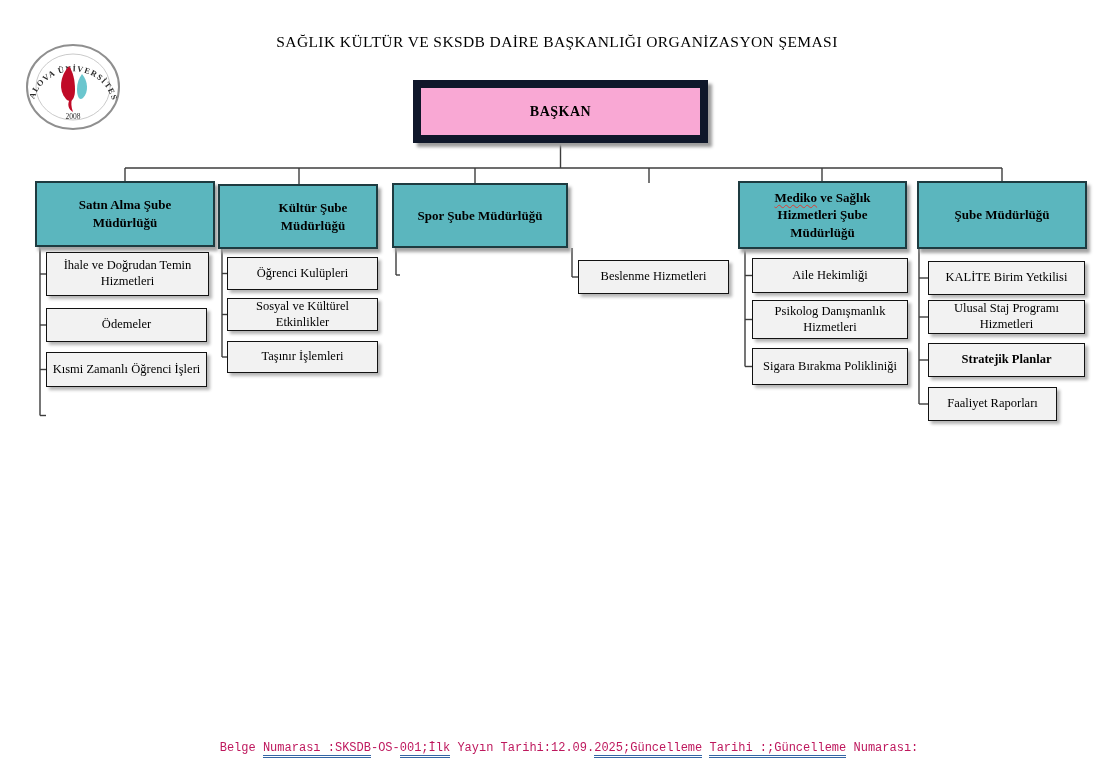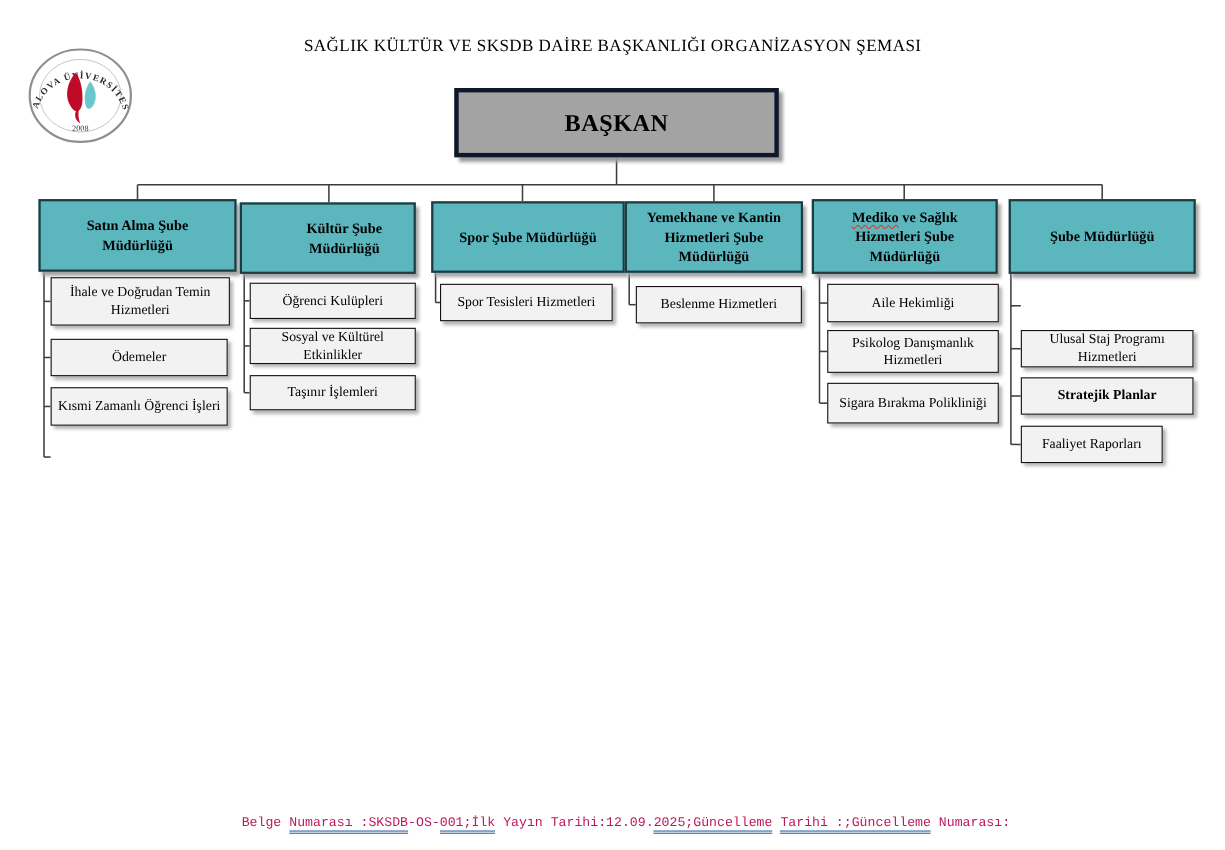--- a/index.html
+++ b/index.html
@@ -4,22 +4,22 @@
 <style>
   html,body{margin:0;padding:0;background:#fff;}
   .page{position:relative;width:1114px;height:773px;background:#ffffff;overflow:hidden;
         font-family:"Liberation Serif", serif;color:#000;}
   .title{position:absolute;top:33px;left:0;width:100%;text-align:center;
          font-size:15.5px;letter-spacing:.4px;font-weight:500;}
   .logo{position:absolute;left:24px;top:42px;width:98px;height:90px;}
   .connectors{position:absolute;left:0;top:0;width:1114px;height:773px;pointer-events:none;}
   .box{position:absolute;display:flex;align-items:center;justify-content:center;
        text-align:center;box-sizing:border-box;}
-  .root-box{background:#a3a3a3;border:4px solid #0f172a;box-shadow:4px 4px 3px #9c9c9c;
-            font-weight:bold;font-size:22px;letter-spacing:.5px;}
+  .root-box{background:#f9a8d4;border:8px solid #0f172a;box-shadow:4px 4px 3px #9c9c9c;
+            font-weight:bold;font-size:14px;letter-spacing:.5px;}
   .dept-box{background:#5BB6BE;border:2px solid #1E3B40;box-shadow:3px 4px 3px #a4a4a4;
             font-weight:bold;font-size:13px;line-height:1.35;padding:2px;}
   .sub-box{background:#F2F2F2;border:1.5px solid #121212;box-shadow:3px 3px 3px #b5b5b5;
            font-size:12.5px;line-height:1.25;padding:2px 4px;}
   .misspelled{text-decoration:underline wavy #E03C31;text-decoration-thickness:1px;text-underline-offset:2px;}
   .footer{position:absolute;top:741px;left:12px;width:100%;text-align:center;
           font-size:12px;color:#be185d;font-family:Liberation Mono, monospace;}
   .footer span{white-space:pre;}
   .footer .u{border-bottom:3px double #3465A4;padding-bottom:0px;}
 </style>
@@ -92,23 +92,20 @@
 
   <div class="box dept-box" style="left:35px;top:181px;width:180px;height:66px;">
     <span style="max-width:125px;">Satın Alma Şube Müdürlüğü</span>
   </div>
   <div class="box dept-box" style="left:218px;top:184px;width:160px;height:65px;padding-left:32px;">
     <span>Kültür Şube Müdürlüğü</span>
   </div>
   <div class="box dept-box" style="left:392px;top:183px;width:176px;height:65px;">
     <span>Spor Şube Müdürlüğü</span>
   </div>
-  <div class="box dept-box" style="left:568px;top:183px;width:162px;height:65px;">
-    <span style="max-width:156px;">Yemekhane ve Kantin Hizmetleri  Şube Müdürlüğü</span>
-  </div>
   <div class="box dept-box" style="left:738px;top:181px;width:169px;height:68px;">
     <span style="max-width:118px;"><span class="misspelled">Mediko</span><span> ve Sağlık Hizmetleri Şube Müdürlüğü</span></span>
   </div>
   <div class="box dept-box" style="left:917px;top:181px;width:170px;height:68px;">
     <span>Şube  Müdürlüğü</span>
   </div>
 
   <div class="box sub-box" style="left:46px;top:252px;width:163px;height:44px;">
     <span>İhale ve Doğrudan Temin Hizmetleri</span>
   </div>
@@ -122,38 +119,38 @@
   <div class="box sub-box" style="left:227px;top:257px;width:151px;height:33px;">
     <span>Öğrenci Kulüpleri</span>
   </div>
   <div class="box sub-box" style="left:227px;top:298px;width:151px;height:33px;">
     <span>Sosyal ve Kültürel Etkinlikler</span>
   </div>
   <div class="box sub-box" style="left:227px;top:341px;width:151px;height:32px;">
     <span>Taşınır İşlemleri</span>
   </div>
 
-  <div class="box sub-box" style="left:400px;top:258px;width:157px;height:34px;">
-    <span>Spor Tesisleri Hizmetleri</span>
-  </div>
 
   <div class="box sub-box" style="left:578px;top:260px;width:151px;height:34px;">
     <span>Beslenme Hizmetleri</span>
   </div>
 
   <div class="box sub-box" style="left:752px;top:258px;width:156px;height:35px;">
     <span>Aile Hekimliği</span>
   </div>
   <div class="box sub-box" style="left:752px;top:300px;width:156px;height:39px;">
     <span>Psikolog Danışmanlık Hizmetleri</span>
   </div>
   <div class="box sub-box" style="left:752px;top:348px;width:156px;height:37px;">
     <span>Sigara Bırakma Polikliniği</span>
   </div>
 
+  <div class="box sub-box" style="left:928px;top:261px;width:157px;height:34px;">
+    <span>KALİTE Birim Yetkilisi</span>
+  </div>
   <div class="box sub-box" style="left:928px;top:300px;width:157px;height:34px;">
     <span>Ulusal Staj Programı Hizmetleri</span>
   </div>
   <div class="box sub-box" style="left:928px;top:343px;width:157px;height:34px;font-weight:bold;">
     <span>Stratejik Planlar</span>
   </div>
   <div class="box sub-box" style="left:928px;top:387px;width:129px;height:34px;">
     <span>Faaliyet Raporları</span>
   </div>
 

